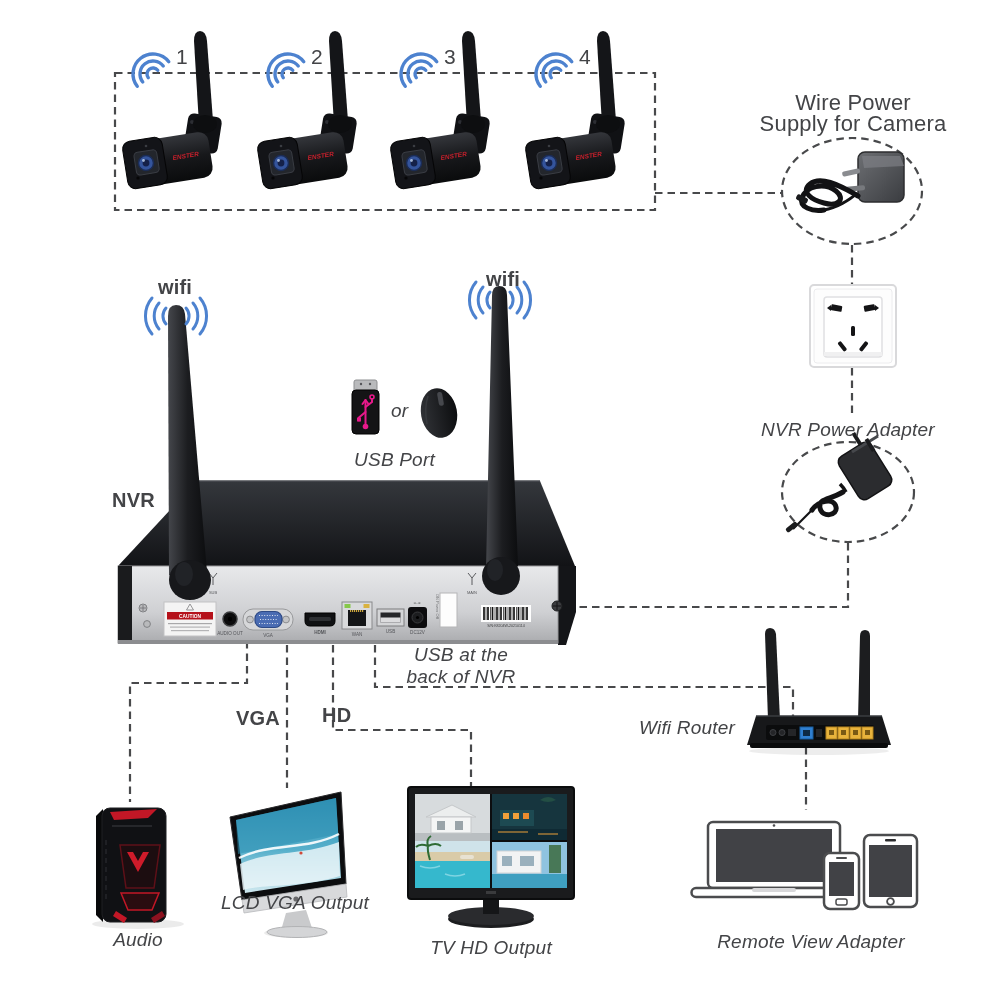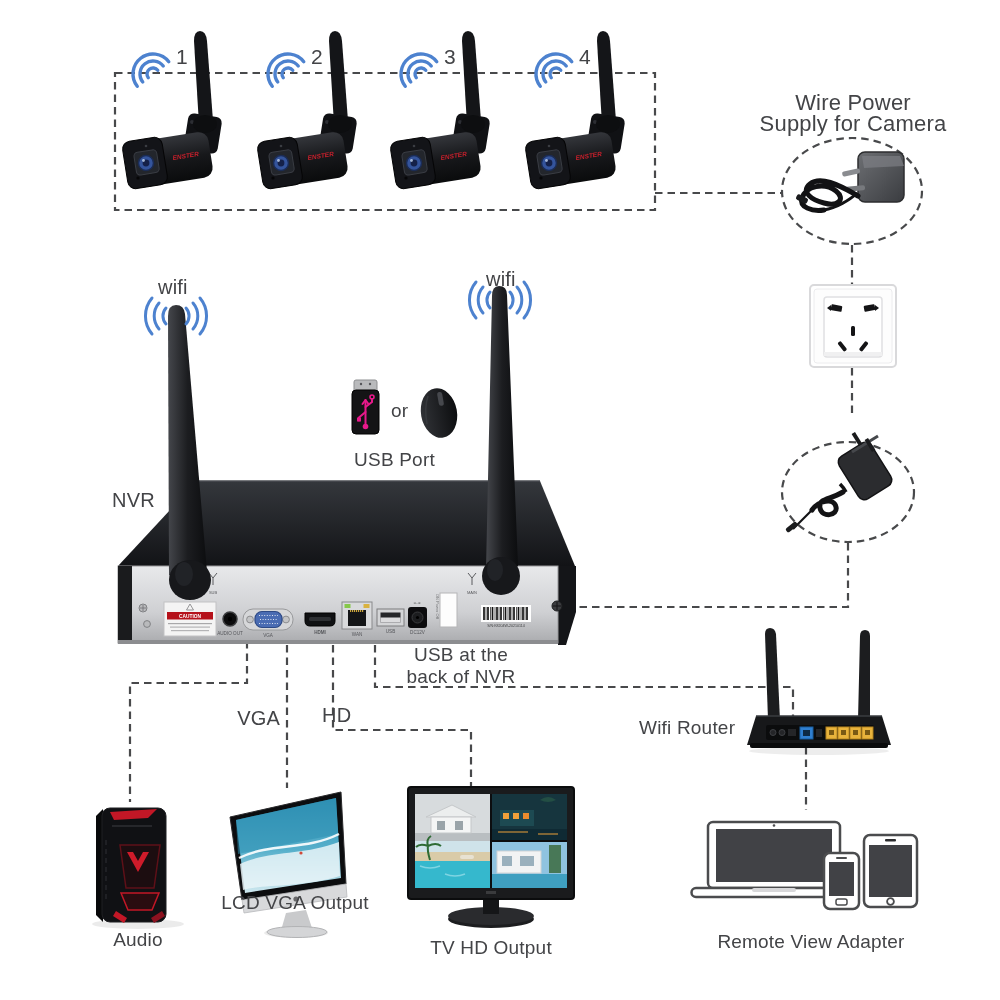--- a/index.html
+++ b/index.html
@@ -3,22 +3,22 @@
 <meta charset="utf-8">
 <style>
   html,body{margin:0;padding:0;background:#fff;}
   #canvas{position:relative;width:1000px;height:1000px;background:#fff;overflow:hidden;
           font-family:"Liberation Sans",sans-serif;}
   #gfx{position:absolute;left:0;top:0;width:1000px;height:1000px;}
   .lbl{position:absolute;color:#434447;letter-spacing:.2px;z-index:5;}
   .c{text-align:center;}
   .r{text-align:right;}
   .s18{font-size:22px;line-height:21px;}
-  .s19{font-size:19px;line-height:22px;}
-  .s20{font-size:20px;line-height:23px;}
+  .s19{font-size:19px;line-height:22px;font-style:italic;}
+  .s20{font-size:20px;line-height:23px;font-weight:bold;}
   .s21{font-size:21px;line-height:23px;}
 </style>
 </head>
 <body>
 
 <div id="canvas">
 
 <svg id="gfx" viewBox="0 0 1000 1000">
   <defs>
     <linearGradient id="nvrTopG" x1="0" y1="0" x2="0" y2="1">
@@ -400,20 +400,21 @@
 <div class="lbl s21" style="left:176px;top:45px;width:22px;">1</div>
 <div class="lbl s21" style="left:311px;top:45px;width:22px;">2</div>
 <div class="lbl s21" style="left:444px;top:45px;width:22px;">3</div>
 <div class="lbl s21" style="left:579px;top:45px;width:22px;">4</div>
 
 <div class="lbl s18 c" style="left:755px;top:92px;width:196px;">
   <div>Wire Power</div>
   <div>Supply for Camera</div>
 </div>
 
+<div class="lbl s19 c" style="left:750px;top:419px;width:196px;">NVR Power Adapter</div>
 
 <div class="lbl s20" style="left:158px;top:276px;">wifi</div>
 <div class="lbl s20" style="left:486px;top:268px;">wifi</div>
 
 <div class="lbl s20" style="left:112px;top:489px;">NVR</div>
 
 <div class="lbl s19" style="left:391px;top:400px;">or</div>
 <div class="lbl s19 c" style="left:337px;top:449px;width:115px;">USB Port</div>
 
 <div class="lbl s19 c" style="left:396px;top:644px;width:130px;">

